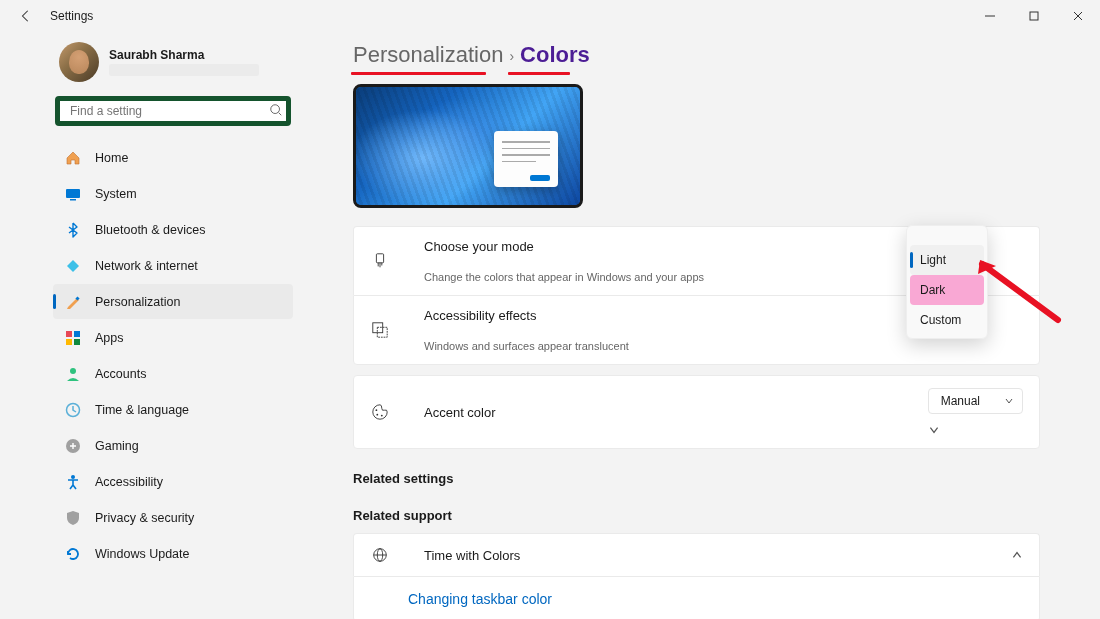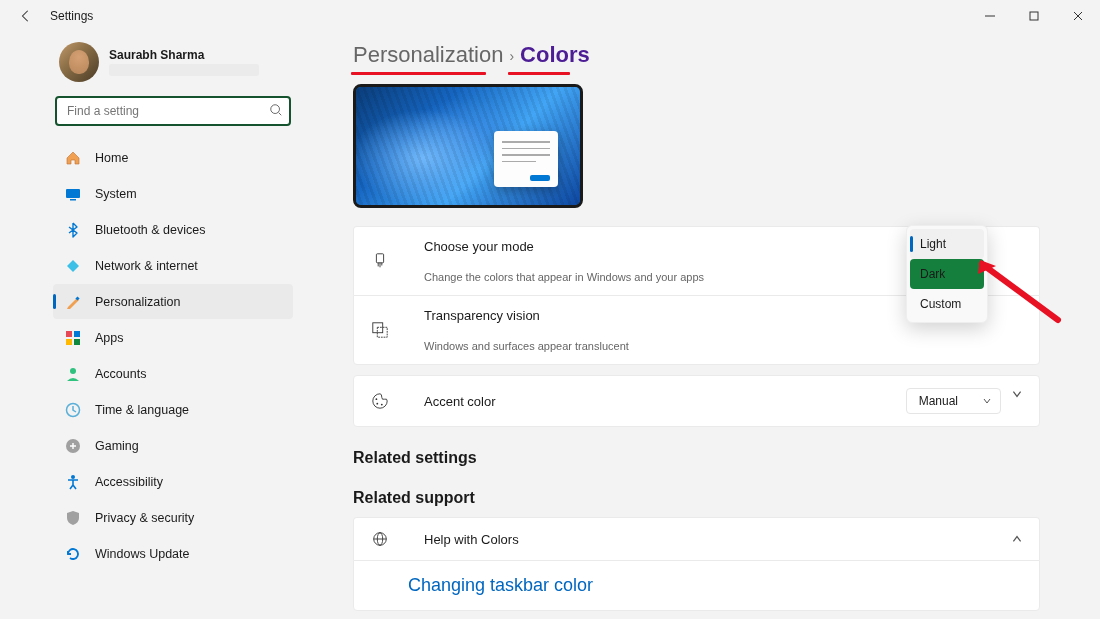--- a/index.html
+++ b/index.html
@@ -14,21 +14,21 @@
   .main { display: flex; height: 587px; padding-left: 43px; }
   
   .sidebar { width: 260px; padding: 6px 10px 0 10px; flex-shrink: 0; }
   .profile { display: flex; align-items: center; padding: 4px 6px 10px 6px; gap: 10px; }
   .avatar { width: 40px; height: 40px; border-radius: 50%; background: linear-gradient(135deg,#c49a6c 0%,#8b6f47 40%,#6b5537 70%,#4a3a25 100%); flex-shrink: 0; position: relative; overflow:hidden;}
   .avatar::after{content:"";position:absolute;left:10px;top:8px;width:20px;height:24px;background:radial-gradient(circle at 50% 30%, #d4a074 0%, #b8865a 100%);border-radius:50% 50% 45% 45%;}
   .profile-name { font-size: 12px; font-weight: 600; }
   .profile-sub { height: 12px; background: rgba(0,0,0,0.03); width: 150px; border-radius: 2px; margin-top: 2px; filter: blur(0.5px);}
   
   .search-box { position: relative; margin: 4px 2px 14px 2px; }
-  .search-input { width: 100%; height: 30px; background: #fff; border: 2px solid #14532d; border-radius: 4px; padding: 0 30px 0 10px; font-size: 12px; }
+  .search-input { width: 100%; height: 30px; background: #fff; border: 5px solid #14532d; border-radius: 4px; padding: 0 30px 0 10px; font-size: 12px; }
   .search-icon-btn { position: absolute; right: 8px; top: 7px; color: #555; }
   
   .nav { display: flex; flex-direction: column; gap: 1px; }
   .nav-item { display: flex; align-items: center; height: 35px; padding: 0 10px 0 12px; border-radius: 4px; font-size: 12.5px; cursor: pointer; position: relative; gap: 14px; }
   .nav-item.active { background: #eaeaea; }
   .nav-item.active::before { content: ""; position: absolute; left: 0; top: 10px; bottom: 10px; width: 3px; background: #0067c0; border-radius: 2px; }
   .nav-icon { width: 16px; height: 16px; display: flex; align-items: center; justify-content: center; flex-shrink: 0; }
   
   .content { flex: 1; padding: 10px 60px 0 50px; overflow-y: auto; height: 587px; }
   .breadcrumb { display: flex; align-items: center; gap: 6px; margin-bottom: 16px; position: relative; }
@@ -49,34 +49,34 @@
   .preview-btn{align-self:flex-end;width:20px;height:6px;background:#0078d4;border-radius:2px;margin-top:auto;}
   
   .card { background: #fff; border: 1px solid #eaeaea; border-radius: 4px; padding: 12px 16px; display: flex; align-items: center; gap: 34px; margin-bottom: 2px; }
   .card + .card { margin-top: 0; }
   .card.group-top { border-radius: 4px 4px 0 0; margin-bottom:0; border-bottom: none;}
   .card.group-bot { border-radius: 0 0 4px 4px; }
   .card-icon { width: 20px; display: flex; justify-content: center; color: #333; flex-shrink: 0; }
   .card-body { flex: 1; }
   .card-title { font-size: 13px; color: #1a1a1a; }
   .card-sub { font-size: 11px; color: #666; margin-top: 17px; }
-  .card-right { display: flex; align-items: flex-start; gap: 10px; }
-  .card-link { font-size: 18px; color: #0067c0; cursor: pointer; margin-left: 38px; }
+  .card-right { display: flex; align-items: flex-start; gap: 10px; flex-direction: column; }
+  .card-link { font-size: 14px; color: #0067c0; cursor: pointer; margin-left: 38px; }
   .card.link-only { padding:14px 16px; }
   
   .select-btn { background: #fff; border: 1px solid #e5e5e5; border-radius: 4px; padding: 5px 8px 5px 12px; font-size: 12px; display: flex; align-items: center; gap: 24px; cursor: pointer; min-width:80px; justify-content: space-between;}
   .chevron { color: #555; }
   
   .dropdown { position: absolute; right: 112px; top: 225px; width: 82px; background: #f9f9f9; border-radius: 6px; box-shadow: 0 6px 20px rgba(0,0,0,.18); padding: 3px; z-index: 20; border:1px solid #eee;}
   .dropdown-item { font-size: 12px; padding: 8px 10px; border-radius: 4px; cursor: pointer; position: relative; }
-  .dropdown-item.selected { background: #f0f0f0; }
+  .dropdown-item.selected { background: #f0f0f0; margin-top: 16px; }
   .dropdown-item.selected::before { content: ""; position: absolute; left: 0; top: 7px; bottom: 7px; width: 3px; background: #0067c0; border-radius: 2px; }
-  .dropdown-item.hover { background: #15803d; }
-  
-  .section-head { font-size: 16px; font-weight: 600; margin: 22px 0 10px 0; }
+  .dropdown-item.hover { background: #f9a8d4; }
+  
+  .section-head { font-size: 13px; font-weight: 600; margin: 22px 0 10px 0; }
   
   .arrow-anno { position: absolute; z-index: 30; pointer-events: none; }
   
   svg { display: block; }
 </style>
 </head>
 <body>
 
 <div class="titlebar">
   <div class="titlebar-back">
@@ -268,21 +268,21 @@
     </div>
 
     <div class="card group-bot" style="margin-bottom:10px;">
       <div class="card-icon">
         <svg width="18" height="18" viewBox="0 0 20 20">
             <rect x="2" y="2" width="11" height="11" stroke="#333" fill="none"></rect>
             <rect x="7" y="7" width="11" height="11" stroke="#333" fill="none" stroke-dasharray="2 1"></rect>
           </svg>
       </div>
       <div class="card-body">
-        <div class="card-title">Transparency vision</div>
+        <div class="card-title">Accessibility effects</div>
         <div class="card-sub">Windows and surfaces appear translucent</div>
       </div>
     </div>
 
     <div class="card">
       <div class="card-icon">
         <svg width="18" height="18" viewBox="0 0 20 20">
             <path d="M10 2 A8 8 0 1 0 18 10 Q18 7 15 8 Q12 9 12 6 Q12 2 10 2" stroke="#333" fill="none"></path>
             <circle cx="6" cy="8" r="1" fill="#333"></circle>
             <circle cx="7" cy="13" r="1" fill="#333"></circle>
@@ -314,21 +314,21 @@
     <div class="section-head">Related support</div>
     <div class="card group-top">
       <div class="card-icon">
         <svg width="18" height="18" viewBox="0 0 20 20">
             <circle cx="10" cy="10" r="7" stroke="#333" fill="none"></circle>
             <ellipse cx="10" cy="10" rx="3" ry="7" stroke="#333" fill="none"></ellipse>
             <line x1="3" y1="10" x2="17" y2="10" stroke="#333"></line>
           </svg>
       </div>
       <div class="card-body">
-        <div class="card-title">Help with Colors</div>
+        <div class="card-title">Time with Colors</div>
       </div>
       <span class="chevron">
           <svg width="12" height="12" viewBox="0 0 10 10">
             <path d="M2 7 L5 3 L8 7" stroke="#555" fill="none"></path>
           </svg>
         </span>
     </div>
     <div class="card group-bot link-only">
       <span class="card-link">Changing taskbar color</span>
     </div>

